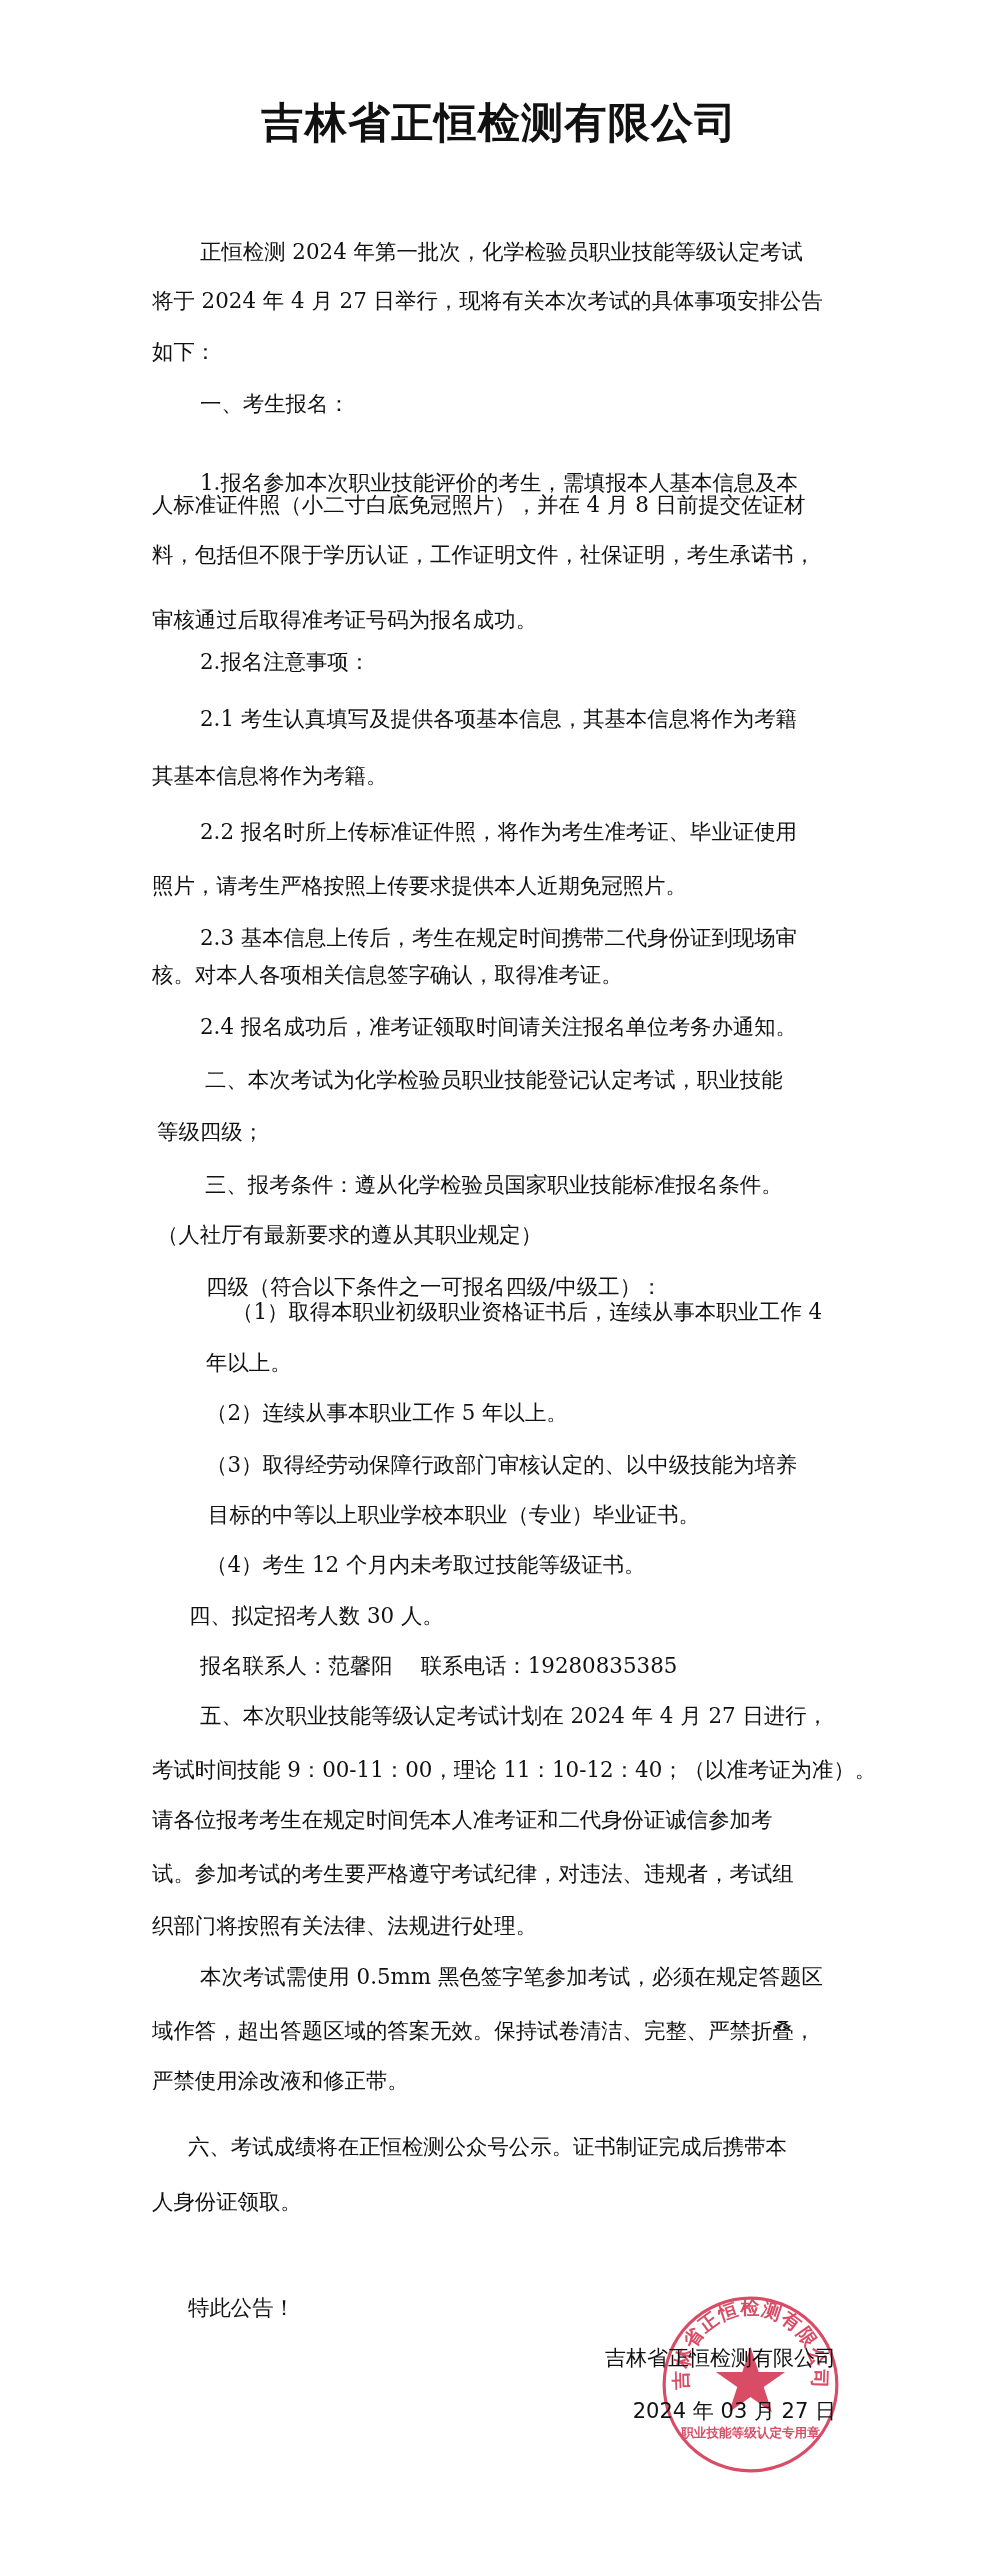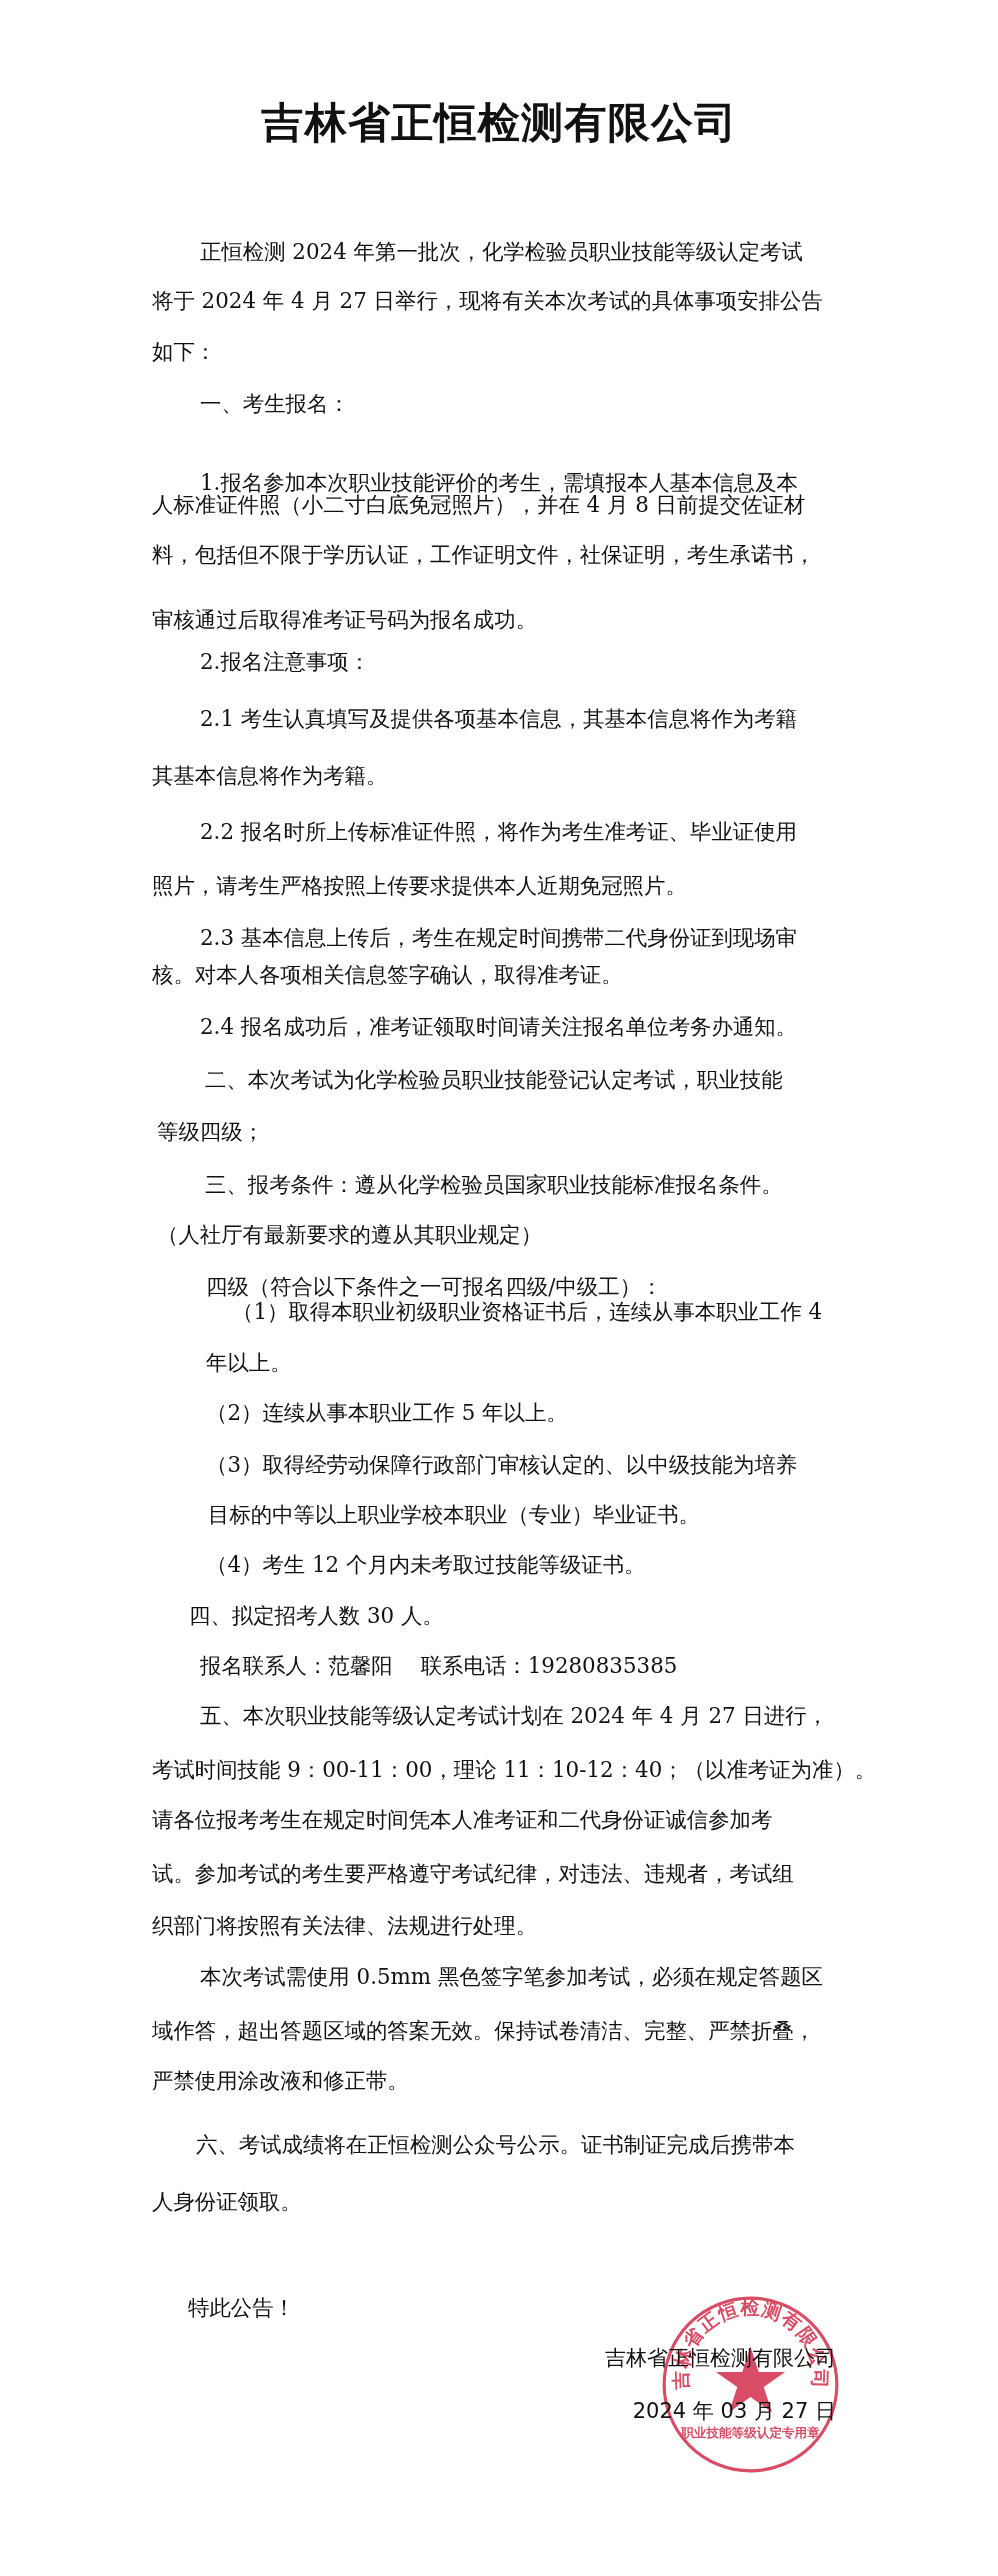--- a/index.html
+++ b/index.html
@@ -56,21 +56,21 @@
     <div class="line" style="left: 189px; top: 1603px;">四、拟定招考人数 30 人。</div>
     <div class="line" style="left: 200px; top: 1653px;">报名联系人：范馨阳　 联系电话：19280835385</div>
     <div class="line" style="left: 200px; top: 1703px;">五、本次职业技能等级认定考试计划在 2024 年 4 月 27 日进行，</div>
     <div class="line" style="left: 152px; top: 1757px;">考试时间技能 9：00-11：00，理论 11：10-12：40；（以准考证为准）。</div>
     <div class="line" style="left: 152px; top: 1807px;">请各位报考考生在规定时间凭本人准考证和二代身份证诚信参加考</div>
     <div class="line" style="left: 152px; top: 1861px;">试。参加考试的考生要严格遵守考试纪律，对违法、违规者，考试组</div>
     <div class="line" style="left: 152px; top: 1913px;">织部门将按照有关法律、法规进行处理。</div>
     <div class="line" style="left: 200px; top: 1964px;">本次考试需使用 0.5mm 黑色签字笔参加考试，必须在规定答题区</div>
     <div class="line" style="left: 152px; top: 2018px;">域作答，超出答题区域的答案无效。保持试卷清洁、完整、严禁折叠，</div>
     <div class="line" style="left: 152px; top: 2068px;">严禁使用涂改液和修正带。</div>
-    <div class="line" style="left: 196px; top: 2134px; font-family: Liberation Mono, monospace;">六、考试成绩将在正恒检测公众号公示。证书制证完成后携带本</div>
+    <div class="line" style="left: 188px; top: 2134px;">六、考试成绩将在正恒检测公众号公示。证书制证完成后携带本</div>
     <div class="line" style="left: 152px; top: 2189px;">人身份证领取。</div>
     <div class="line" style="left: 188px; top: 2295px;">特此公告！</div>
   </div>
 
   <svg class="stamp" viewBox="0 0 284 284">
     <defs>
       <path id="sealArc" d="M 50 170 A 100 100 0 1 1 234 170"></path>
     </defs>
     <circle cx="142" cy="142" r="137" fill="none" stroke="#d43a55" stroke-width="5"></circle>
     <text font-size="30" fill="#d43a55" font-family="DejaVu Sans, sans-serif" font-weight="bold" letter-spacing="2">

